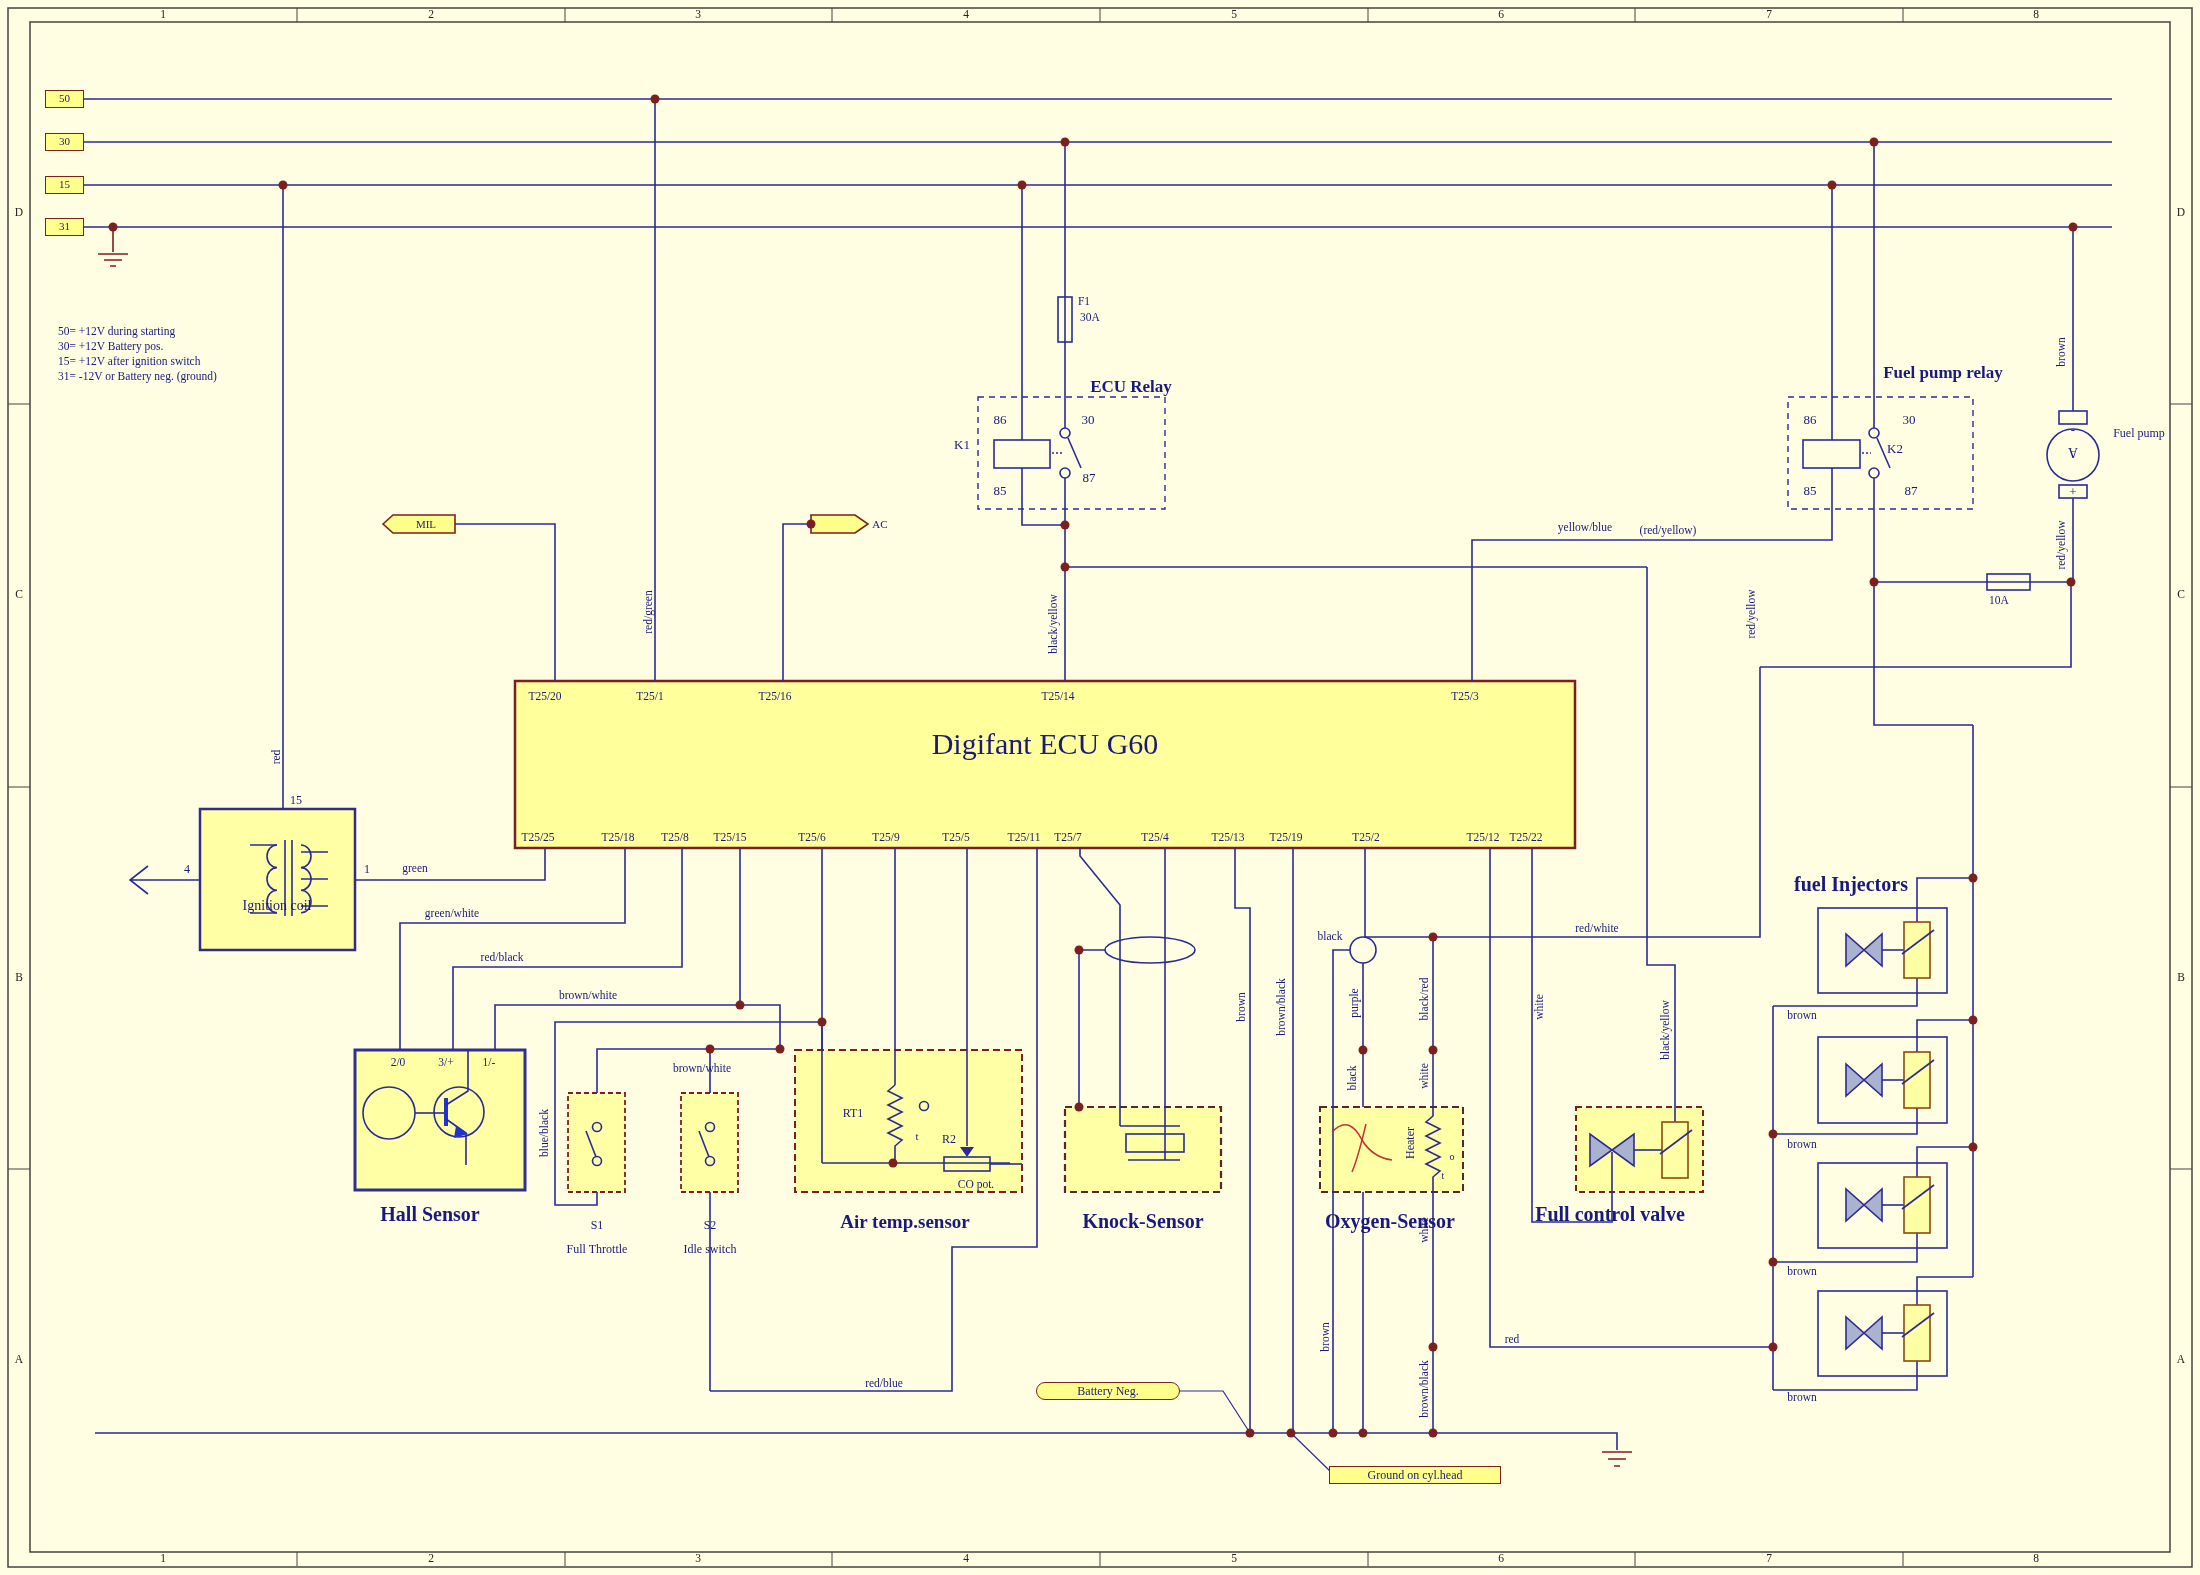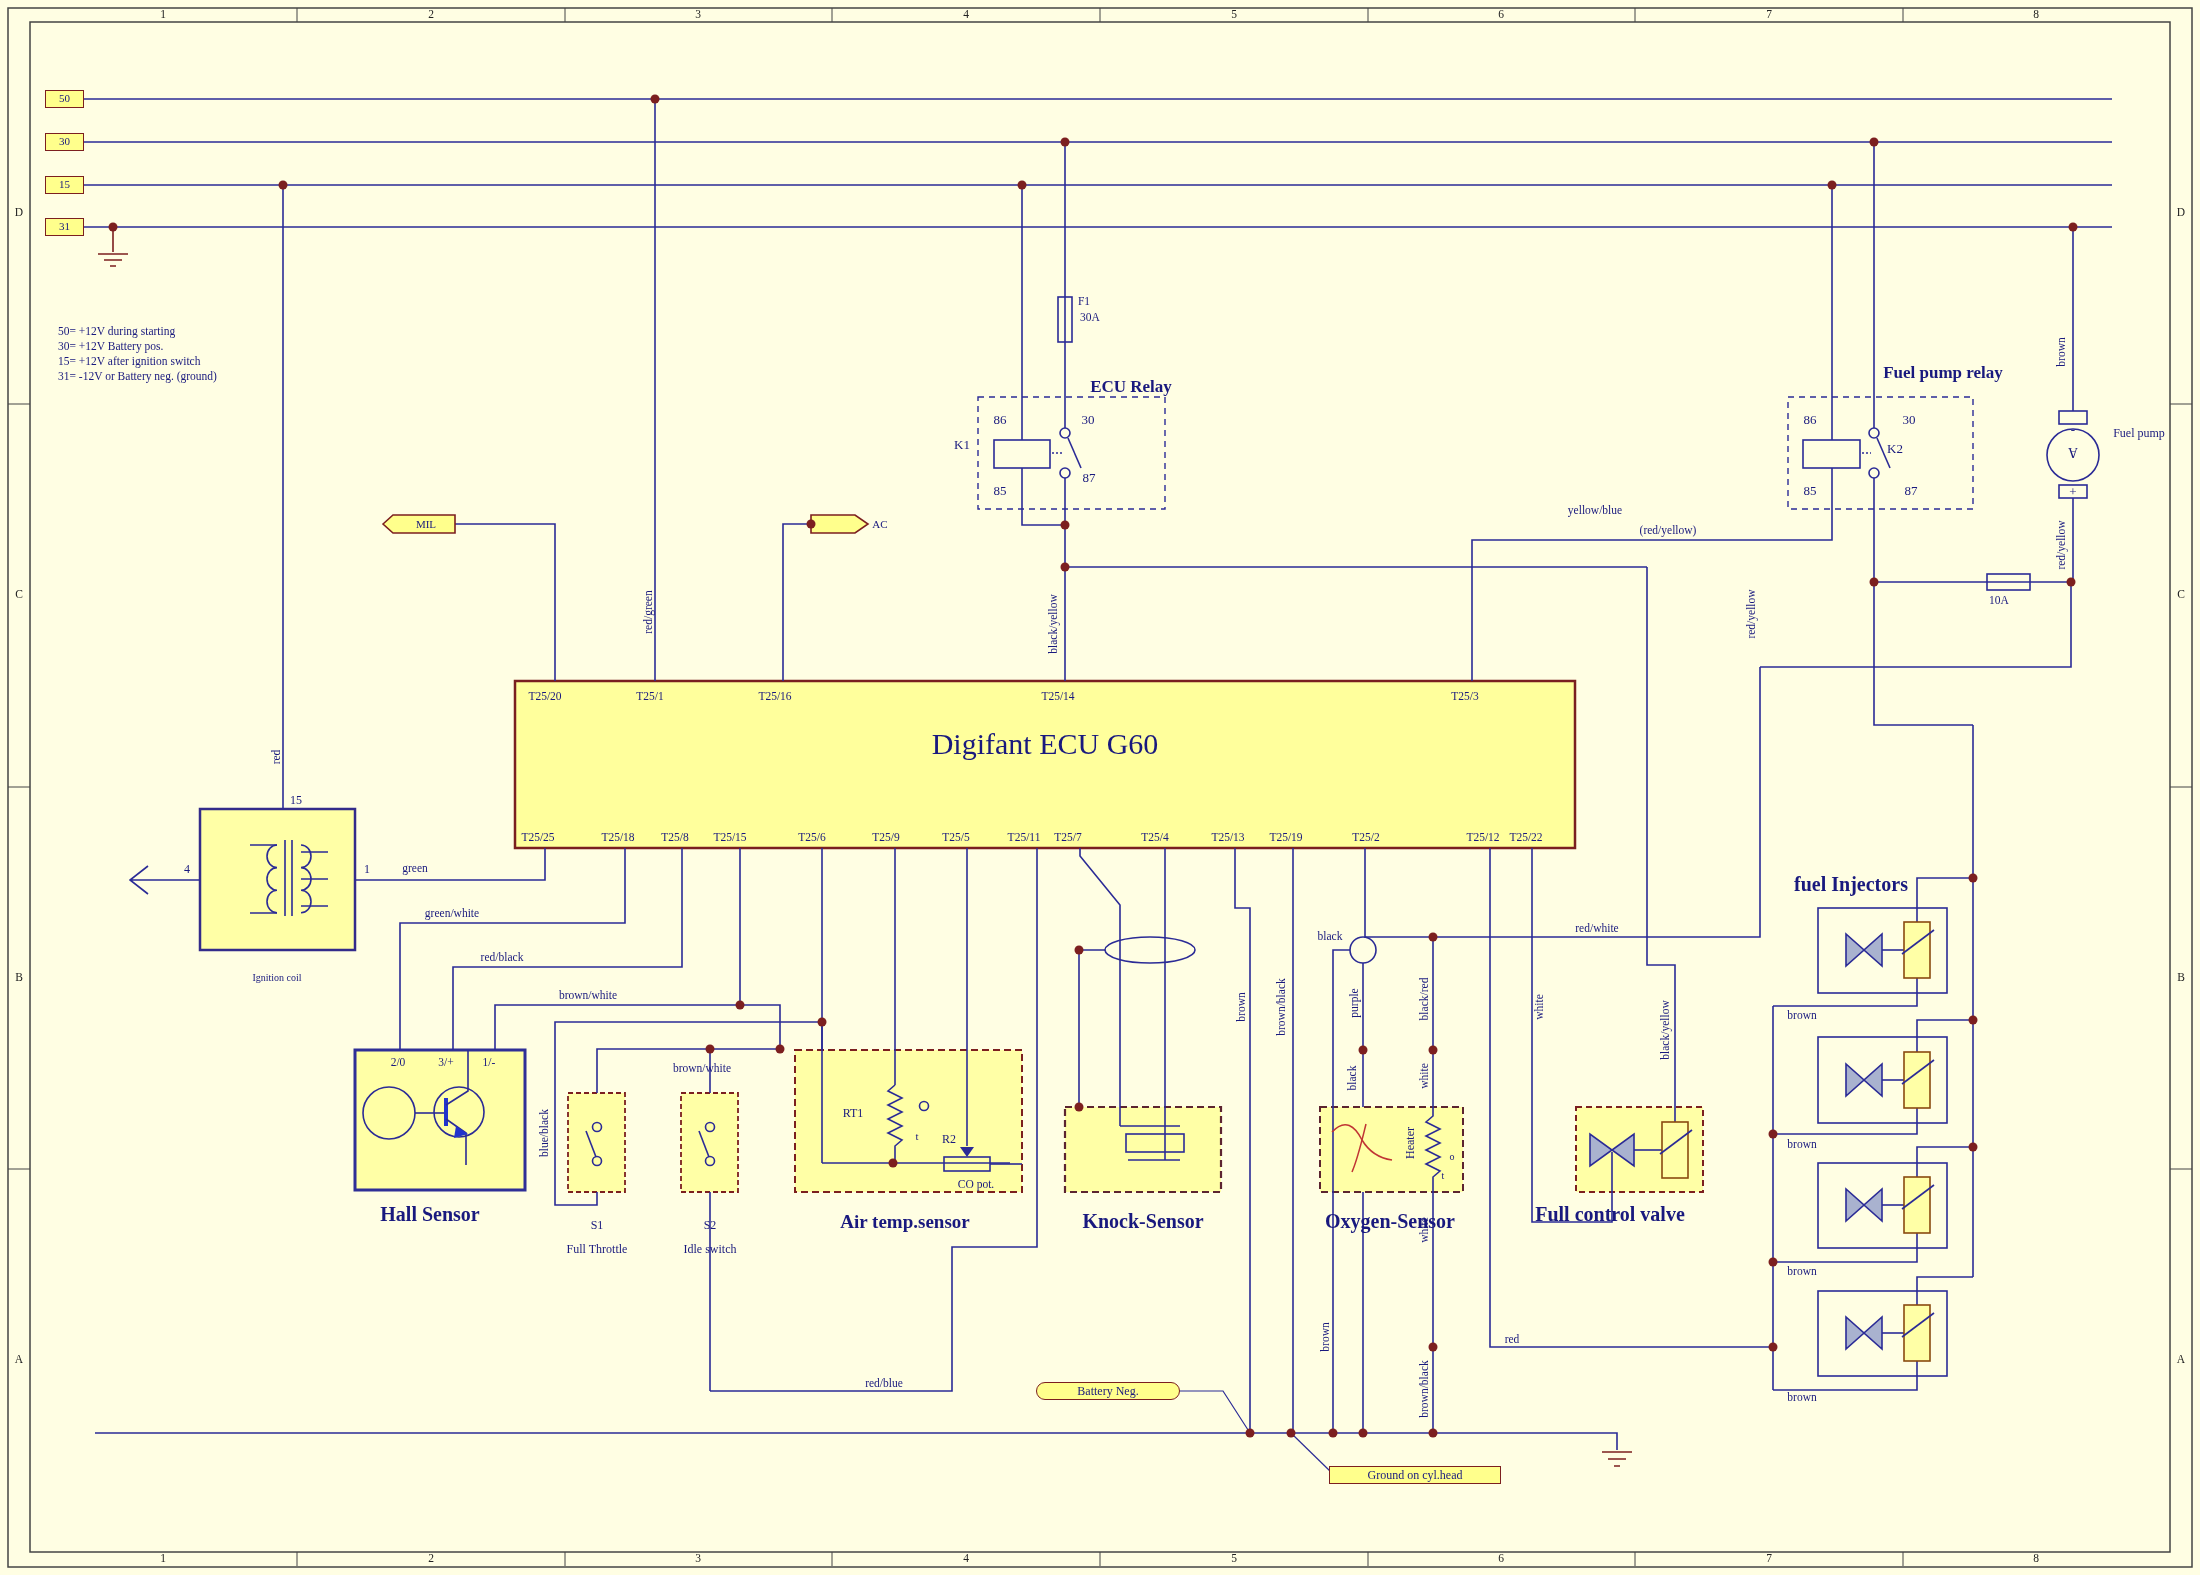--- a/index.html
+++ b/index.html
@@ -299,21 +299,21 @@
     <div class="lab" style="font-size: 13px; left: 1810px; top: 490px;">85</div>
     <div class="lab" style="font-size: 13px; left: 1911px; top: 490px;">87</div>
     <div class="lab" style="font-size: 11.5px; left: 1999px; top: 601px;">10A</div>
     <div class="lab" style="font-size: 12px; left: 2139px; top: 433px;">Fuel pump</div>
     <div class="lab" style="font-size: 13px; left: 2073px; top: 429px;">-</div>
     <div class="lab" style="font-size: 13px; left: 2073px; top: 491px;">+</div>
     <div class="lab ulab" style="font-size: 14px; left: 2073px; top: 452px;">A</div>
     <div class="lab" style="font-size: 12px; left: 296px; top: 800px;">15</div>
     <div class="lab" style="font-size: 12px; left: 187px; top: 869px;">4</div>
     <div class="lab" style="font-size: 12px; left: 367px; top: 869px;">1</div>
-    <div class="lab" style="font-size: 10px; left: 277px; top: 978px;">Ignition coil</div>
+    <div class="lab" style="font-size: 14px; left: 277px; top: 906px;">Ignition coil</div>
     <div class="lab" style="font-size: 11.5px; left: 398px; top: 1063px;">2/0</div>
     <div class="lab" style="font-size: 11.5px; left: 446px; top: 1063px;">3/+</div>
     <div class="lab" style="font-size: 11.5px; left: 489px; top: 1063px;">1/-</div>
     <div class="lab b" style="font-size: 20px; left: 430px; top: 1214px;">Hall Sensor</div>
     <div class="lab" style="font-size: 12px; left: 597px; top: 1225px;">S1</div>
     <div class="lab" style="font-size: 12px; left: 597px; top: 1249px;">Full Throttle</div>
     <div class="lab" style="font-size: 12px; left: 710px; top: 1225px;">S2</div>
     <div class="lab" style="font-size: 12px; left: 710px; top: 1249px;">Idle switch</div>
     <div class="lab" style="font-size: 12px; left: 853px; top: 1113px;">RT1</div>
     <div class="lab" style="font-size: 11px; left: 917px; top: 1136px;">t</div>
@@ -325,21 +325,21 @@
     <div class="lab" style="font-size: 10px; left: 1452px; top: 1157px;">o</div>
     <div class="lab" style="font-size: 10px; left: 1443px; top: 1176px;">t</div>
     <div class="lab b" style="font-size: 20px; left: 1390px; top: 1221px;">Oxygen-Sensor</div>
     <div class="lab b" style="font-size: 20px; left: 1610px; top: 1214px;">Full control valve</div>
     <div class="lab b" style="font-size: 20px; left: 1851px; top: 884px;">fuel Injectors</div>
     <div class="lab" style="font-size: 11px; left: 426px; top: 524px;">MIL</div>
     <div class="lab" style="font-size: 11px; left: 880px; top: 524px;">AC</div>
     <div class="lab vlab" style="left: 277px; top: 757px;">red</div>
     <div class="lab vlab" style="left: 649px; top: 612px;">red/green</div>
     <div class="lab vlab" style="left: 1054px; top: 624px;">black/yellow</div>
-    <div class="lab" style="left: 1585px; top: 511px; margin-left: 10px;">yellow/blue</div>
+    <div class="lab" style="left: 1585px; top: 528px;">yellow/blue</div>
     <div class="lab" style="left: 1668px; top: 531px;">(red/yellow)</div>
     <div class="lab vlab" style="left: 2062px; top: 545px;">red/yellow</div>
     <div class="lab vlab" style="left: 2062px; top: 352px;">brown</div>
     <div class="lab vlab" style="left: 1752px; top: 614px;">red/yellow</div>
     <div class="lab" style="left: 415px; top: 869px;">green</div>
     <div class="lab" style="left: 452px; top: 914px;">green/white</div>
     <div class="lab" style="left: 502px; top: 958px;">red/black</div>
     <div class="lab" style="left: 588px; top: 996px;">brown/white</div>
     <div class="lab" style="left: 702px; top: 1069px;">brown/white</div>
     <div class="lab vlab" style="left: 545px; top: 1133px;">blue/black</div>

